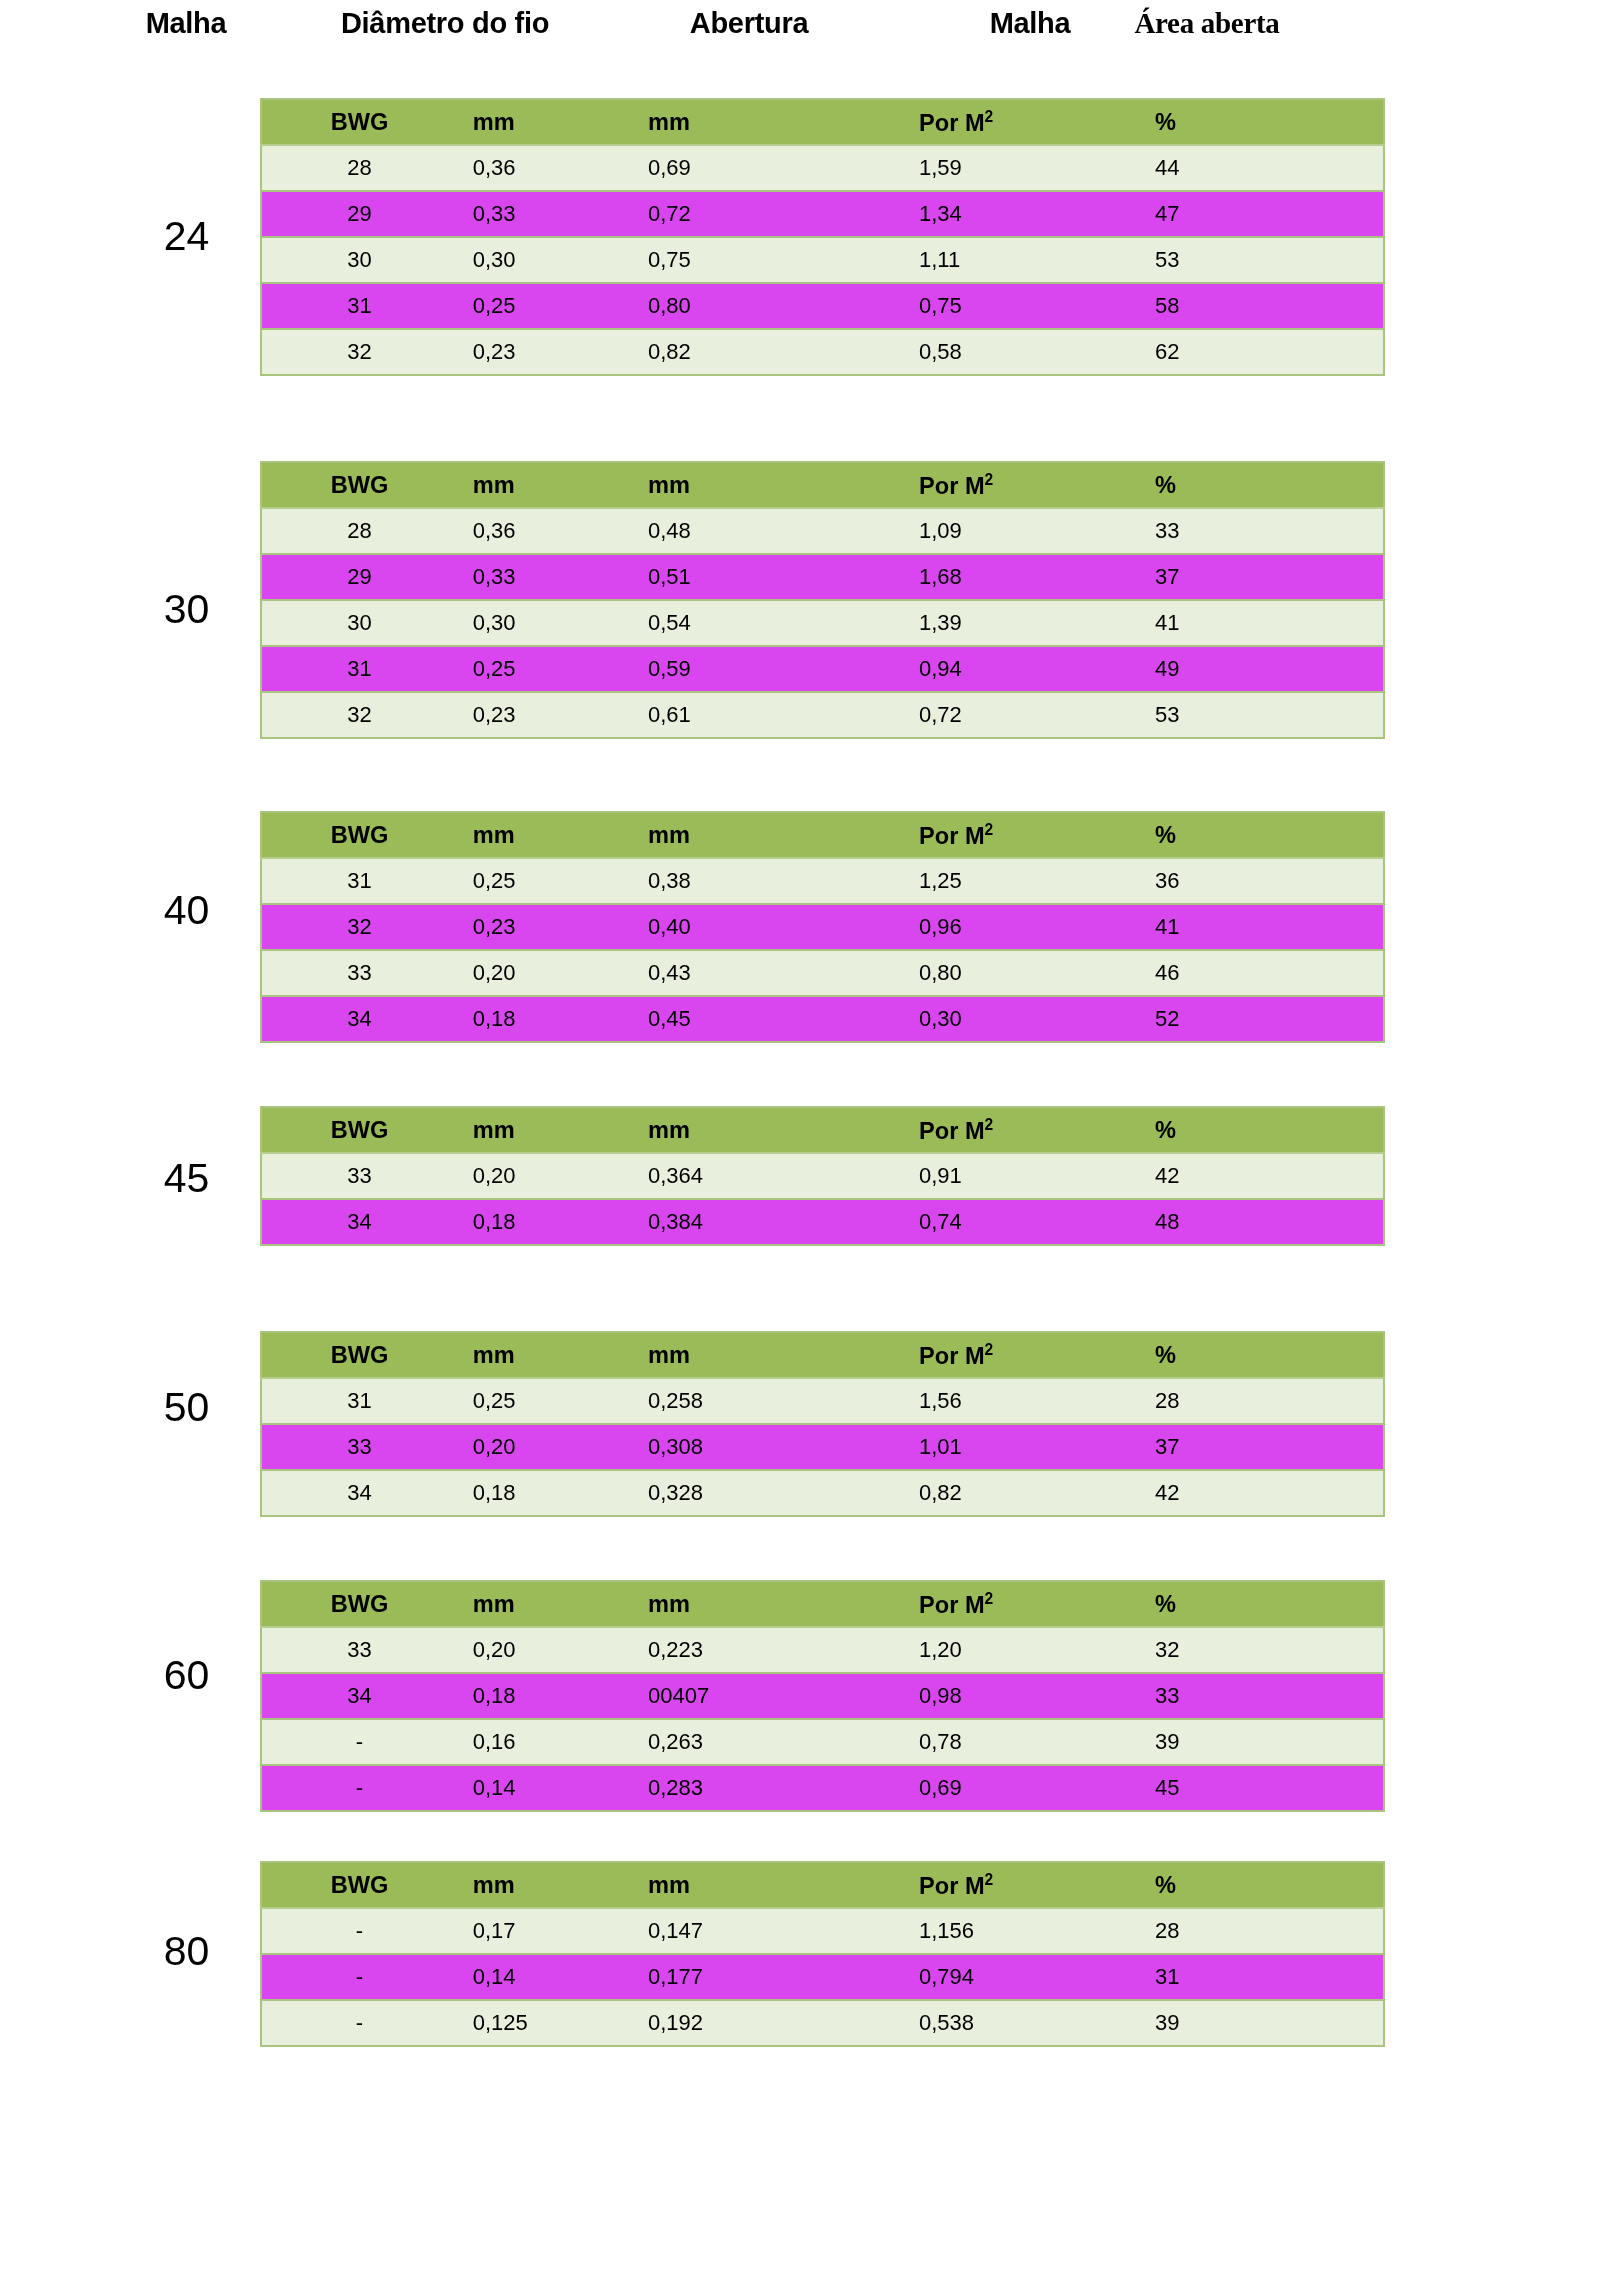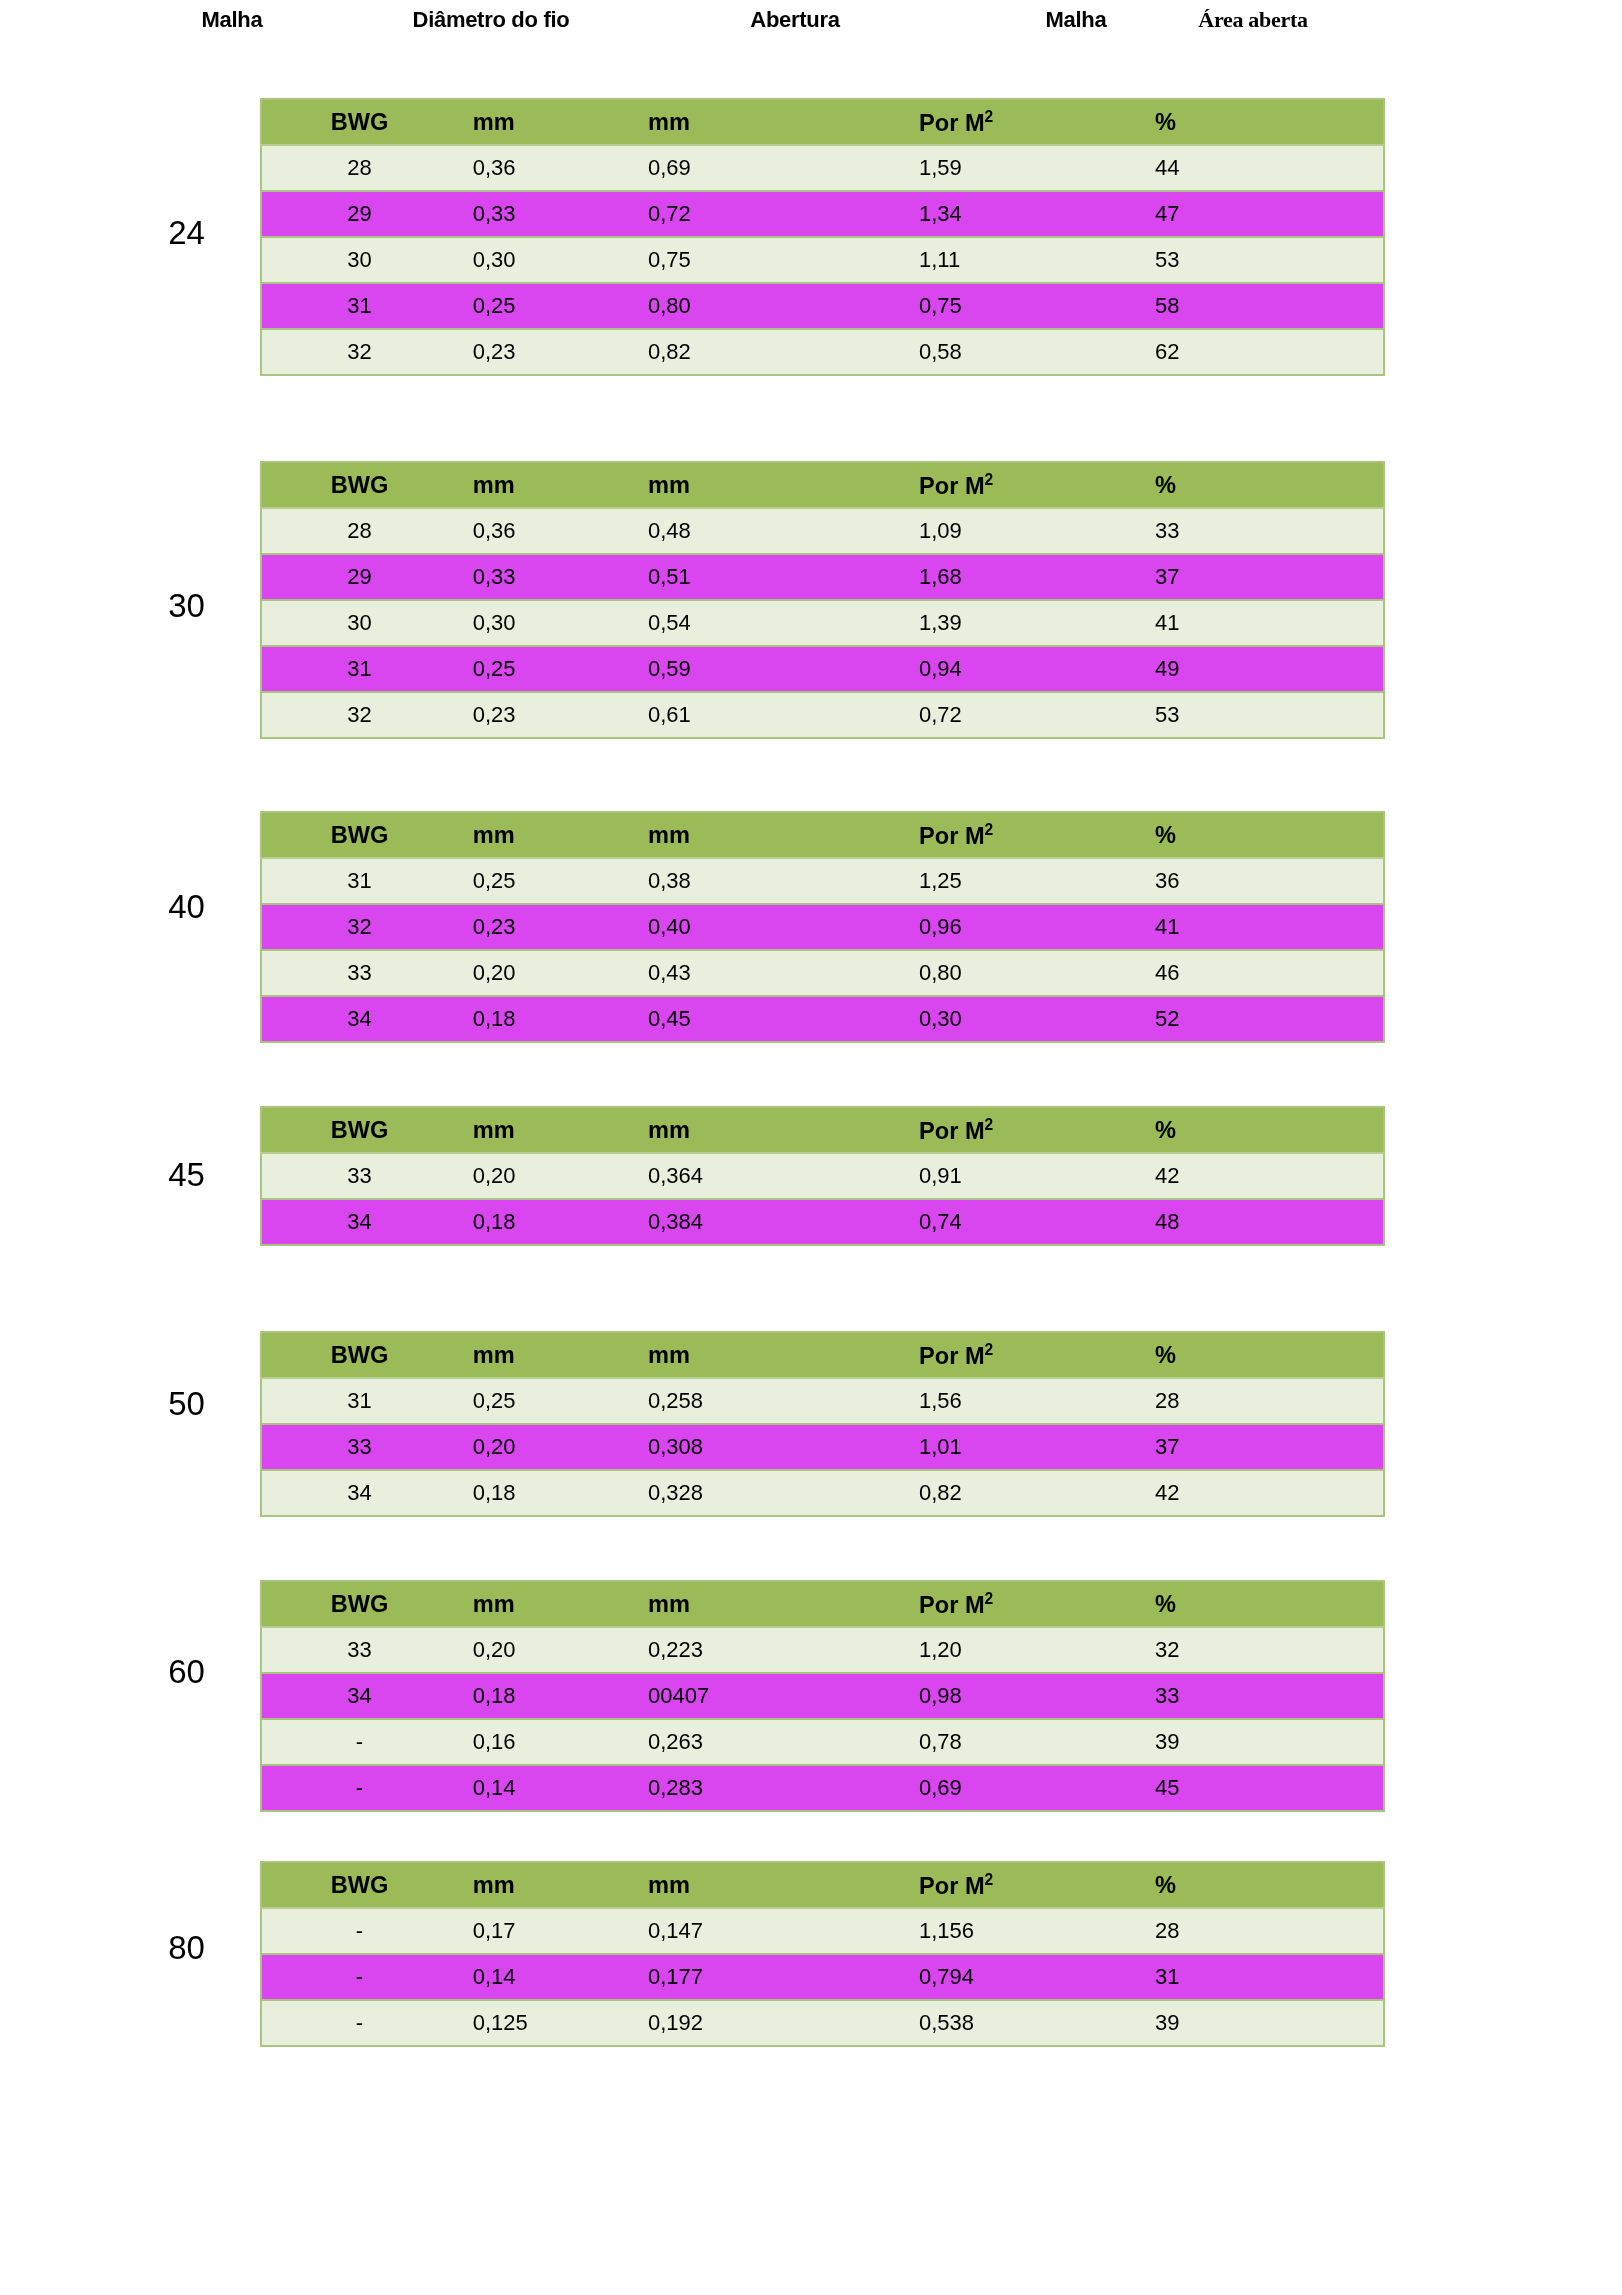--- a/index.html
+++ b/index.html
@@ -20,27 +20,26 @@
   #caption-row {
     position: absolute;
     top: 0px;
     left: 0px;
     width: 1622px;
     height: 72px;
   }
   .caption {
     position: absolute;
     top: 6.5px;
-    font-size: 22px;
+    font-size: 29px;
     font-weight: bold;
     letter-spacing: -0.3px;
     white-space: nowrap;
     text-align: center;
     transform: translateX(-50%);
-    margin-left: 46px;
   }
   .cap-malha    { left: 186px; }
   .cap-diametro { left: 445px; }
   .cap-abertura { left: 749px; }
   .cap-peso     { left: 1030px; }
   .cap-area     { left: 1207px; font-family: Liberation Serif, serif; }
 
   
   #blocks {
     position: absolute;
@@ -54,21 +53,21 @@
     position: absolute;
     left: 0px;
     width: 1622px;
   }
 
   .mesh-label {
     position: absolute;
     left: 118px;
     width: 137px;
     text-align: center;
-    font-size: 33px;
+    font-size: 41px;
     font-weight: normal;
     line-height: 1;
     color: #000000;
     white-space: nowrap;
   }
 
   .mesh-table {
     position: absolute;
     left: 260px;
     width: 1124px;

